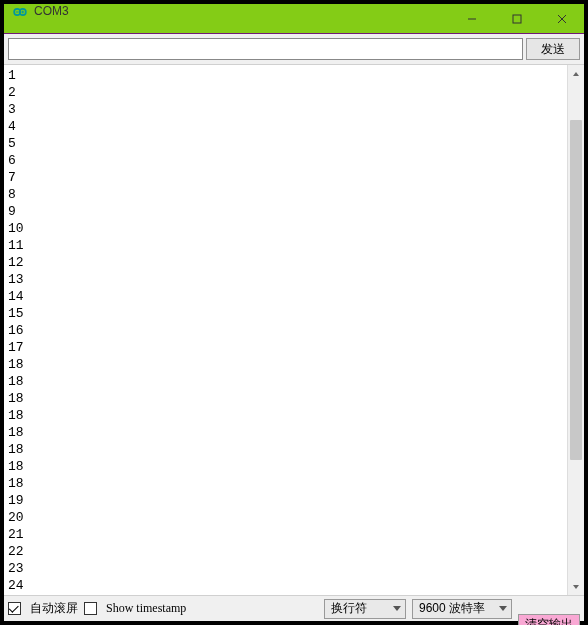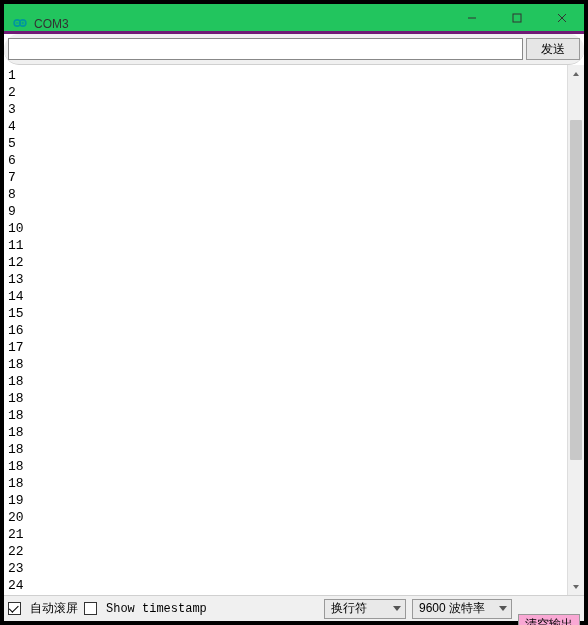--- a/index.html
+++ b/index.html
@@ -14,24 +14,24 @@
     .window {
       position: absolute;
       top: 3px; left: 3px; right: 3px; bottom: 3px;
       background: #fff;
       border: 1px solid #000;
       display: flex;
       flex-direction: column;
     }
     .titlebar {
       height: 30px;
-      background: #22c55e;
-      display: flex;
-      align-items: flex-end;
-      border-bottom: 3px solid #701a75;
+      background: #84cc16;
+      display: flex;
+      align-items: flex-start;
+      border-bottom: 1px solid #701a75;
     }
     .titlebar-icon {
       width: 16px; height: 16px;
       margin-left: 8px;
       display: flex; align-items: center; justify-content: center;
     }
     .titlebar-title {
       margin-left: 6px;
       color: #333;
       font-size: 12px;
@@ -50,21 +50,20 @@
       color: #333;
       font-size: 11px;
     }
     .win-btn svg { pointer-events: none; }
     .top-row {
       display: flex;
       gap: 3px;
       padding: 4px 4px 4px 4px;
       background: #f0f0f0;
       border-bottom: 1px solid #d0d0d0;
-      border-radius: 15px;
     }
     .serial-input {
       flex: 1;
       height: 22px;
       border: 1px solid #888;
       background: #fff;
       padding: 0 4px;
       font-size: 12px;
       outline: none;
     }
@@ -269,21 +268,21 @@
     </div>
   </div>
 
   <div class="bottom-bar">
     <label class="chk">
       <span class="chkbox checked"></span>
       <span>自动滚屏</span>
     </label>
     <label class="chk">
       <span class="chkbox"></span>
-      <span style="font-family: Liberation Mono, monospace">Show timestamp</span>
+      <span style="font-family: Liberation Serif, serif">Show timestamp</span>
     </label>
     <div class="spacer"></div>
     <div class="combo line">
       <span>换行符</span>
       <span class="arrow">
         <svg width="8" height="6">
             <polygon points="0,0 8,0 4,5" fill="#555"></polygon>
           </svg>
       </span>
     </div>

